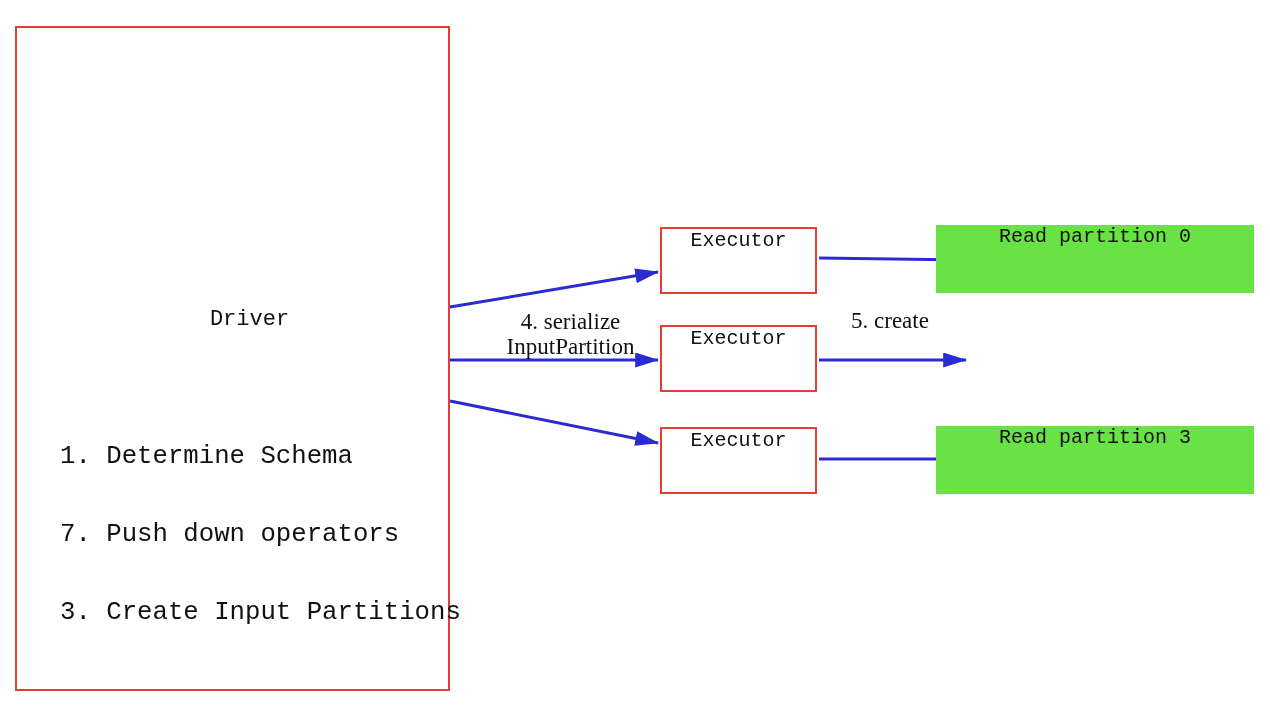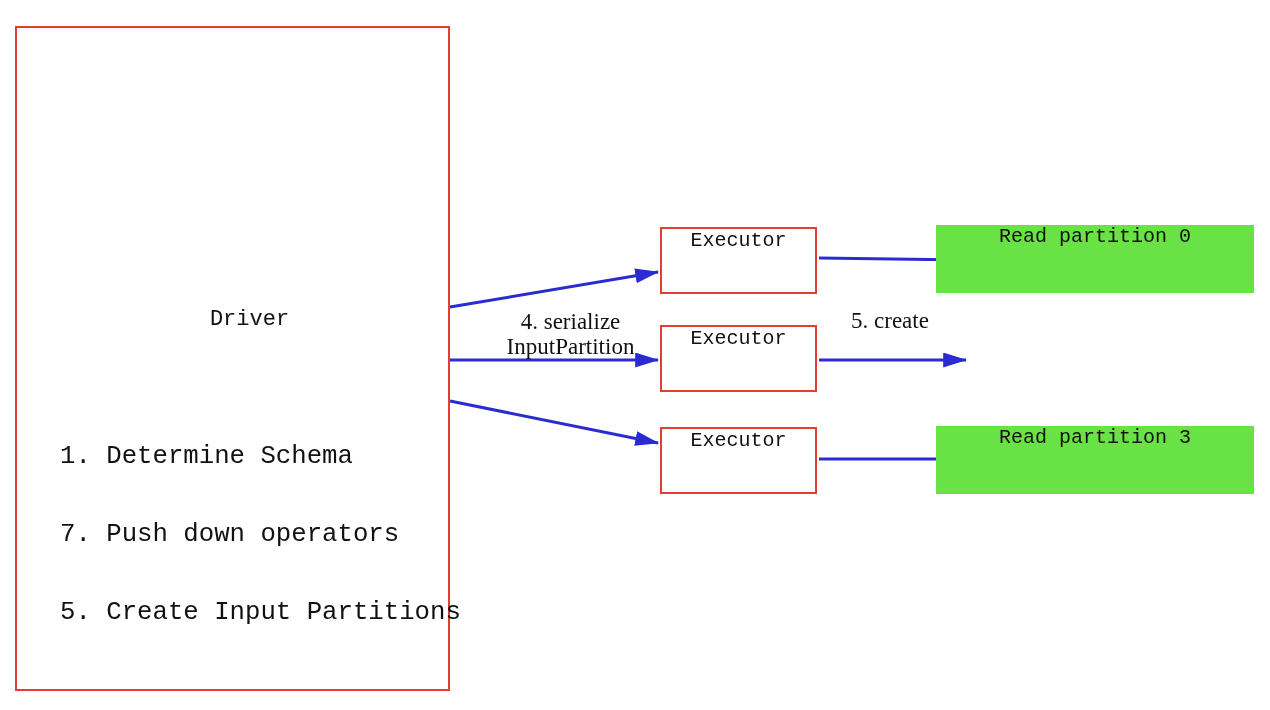--- a/index.html
+++ b/index.html
@@ -104,21 +104,21 @@
     <line class="arrow-line" x1="819" y1="258" x2="966" y2="260" marker-end="url(#ah)"></line>
     <line class="arrow-line" x1="819" y1="360" x2="966" y2="360" marker-end="url(#ah)"></line>
     <line class="arrow-line" x1="819" y1="459" x2="966" y2="459" marker-end="url(#ah)"></line>
   </svg>
 
   <div class="driver-box">
     <div class="driver-title">Driver</div>
     <div class="driver-steps">
       <div>1. Determine Schema</div>
       <div>7. Push down operators</div>
-      <div>5. Create Input Partitions</div>
+      <div>3. Create Input Partitions</div>
     </div>
   </div>
 
   <div class="box executor-box" style="top:227px">
     <span>Executor</span>
   </div>
   <div class="box executor-box" style="top:325px">
     <span>Executor</span>
   </div>
   <div class="box executor-box" style="top:427px">

